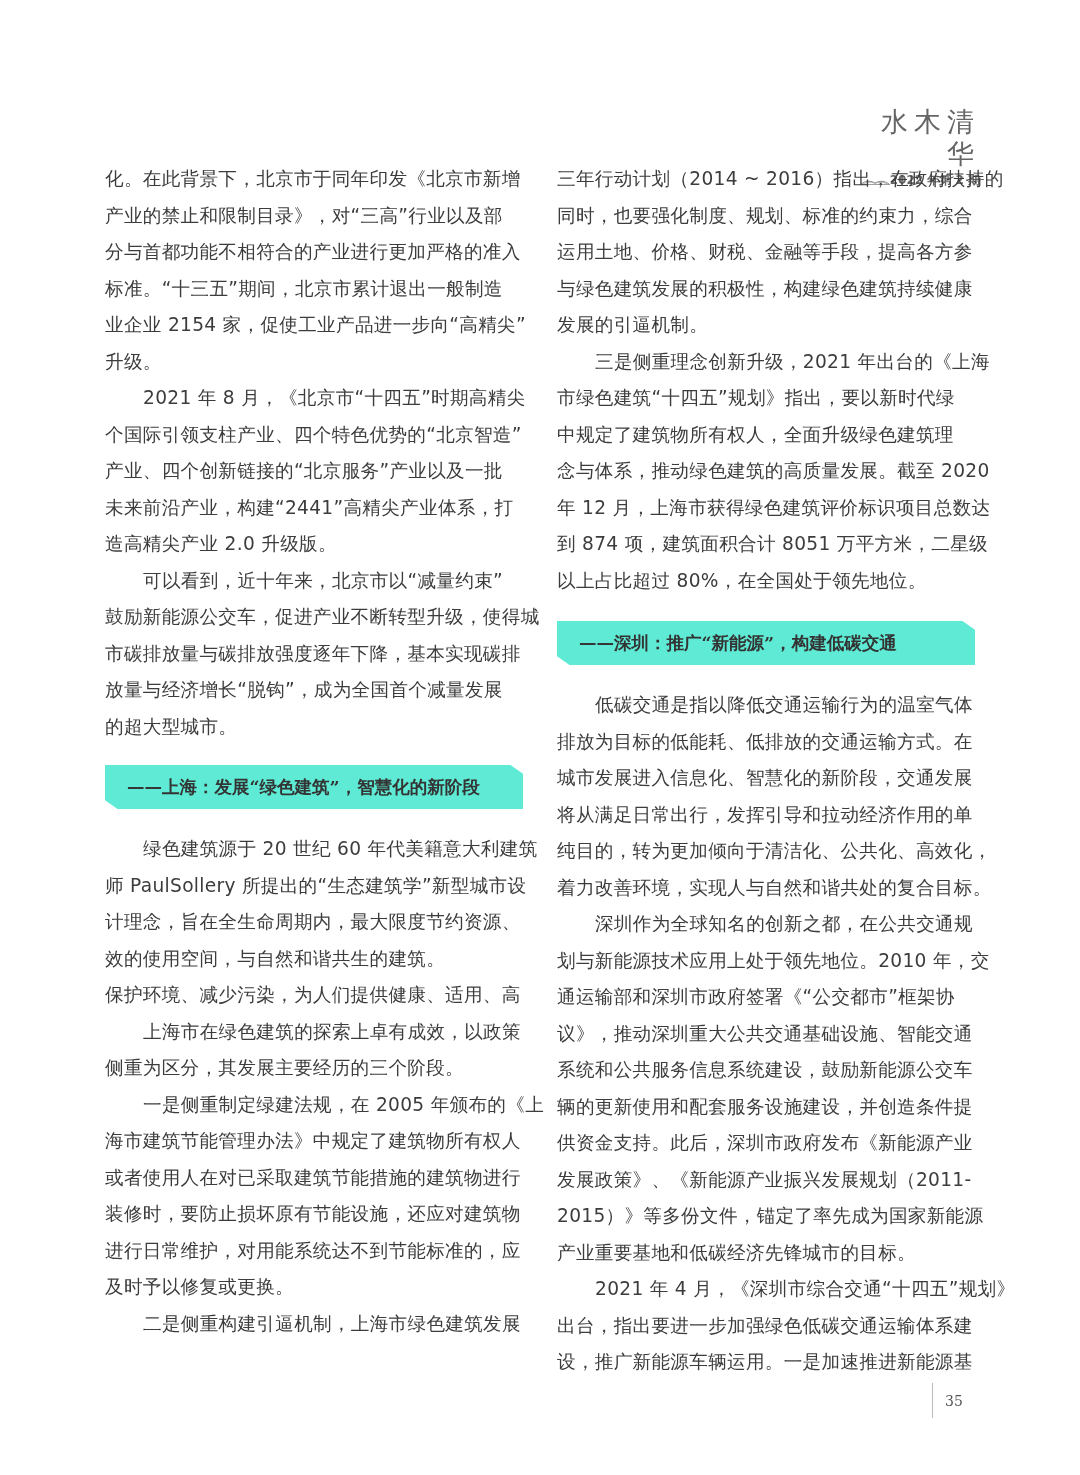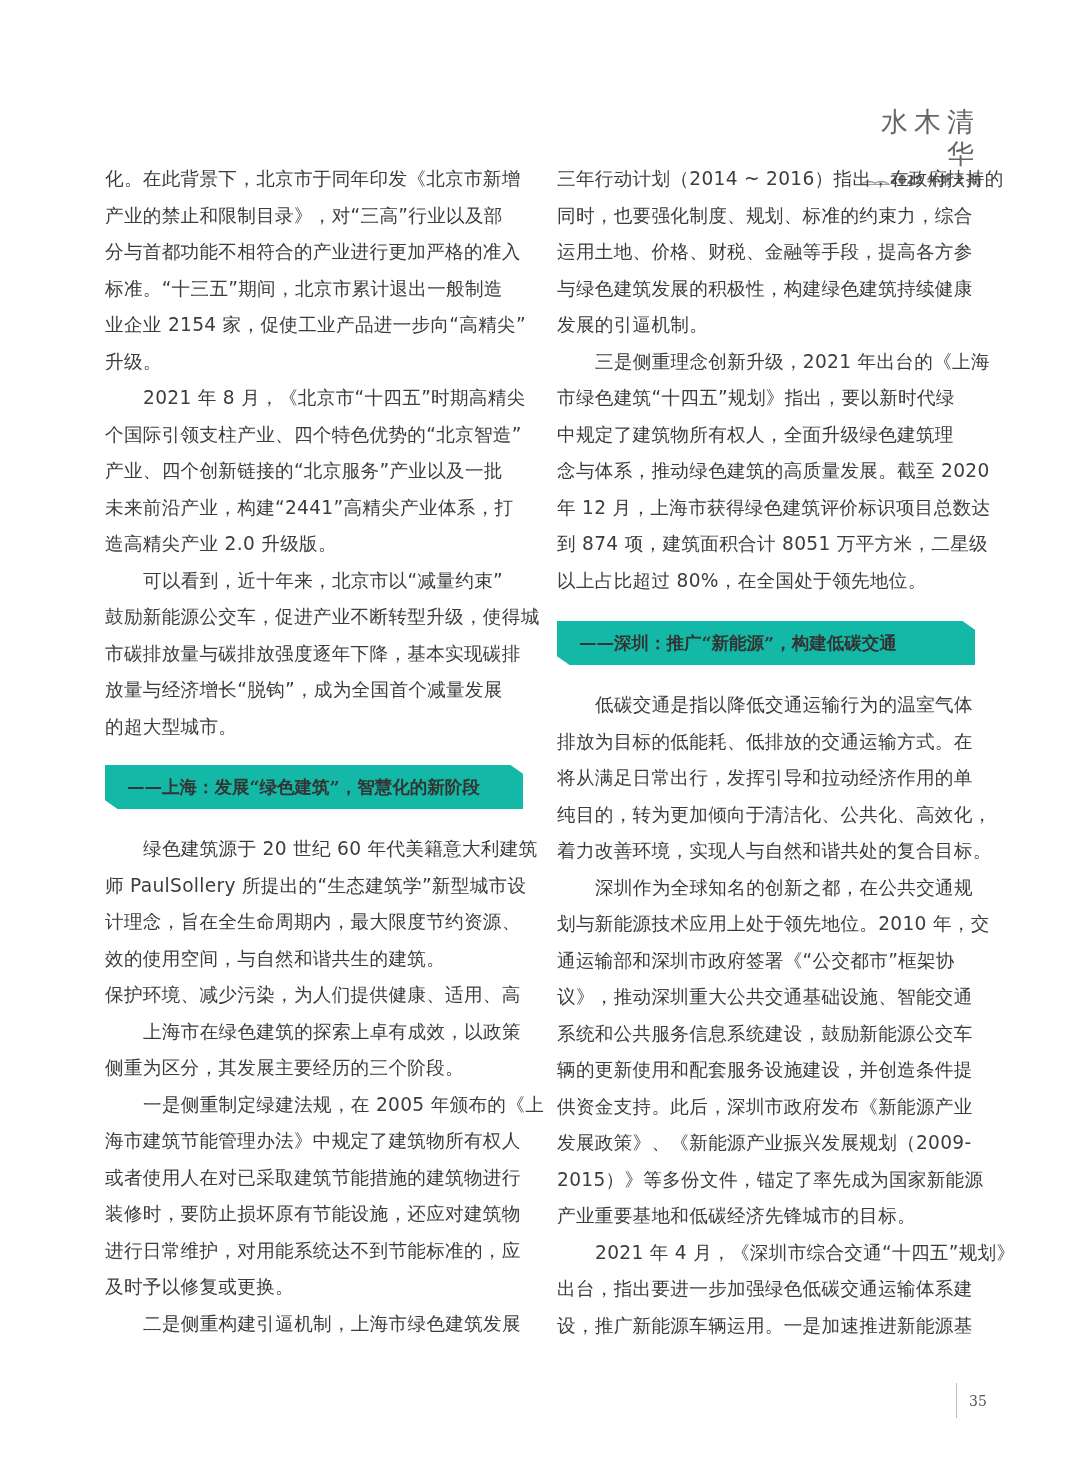--- a/index.html
+++ b/index.html
@@ -6,24 +6,24 @@
     body { width: 1080px; height: 1475px; position: relative; overflow: hidden; font-family: "DejaVu Sans", "Liberation Sans", sans-serif; color: #3a3a3a; }
     .masthead { position: absolute; right: 100px; top: 106px; width: 130px; text-align: right; }
     .mast-title { font-family: "DejaVu Serif", "Liberation Serif", serif; font-size: 27px; color: #666; letter-spacing: 6px; line-height: 32px; }
     .mast-issue { display: flex; justify-content: flex-end; align-items: center; font-size: 12px; font-weight: bold; color: #666; margin-top: 2px; }
     .book-icon { width: 30px; height: 8px; display: inline-block; }
     .col { position: absolute; top: 161px; width: 418px; }
     .col-left { left: 105px; }
     .col-right { left: 557px; }
     .line { height: 36.5px; line-height: 36.5px; font-size: 18.6px; white-space: nowrap; color: #3c3c3c; letter-spacing: 0.3px; }
     .indent { padding-left: 38px; }
-    .heading-box { position: relative; height: 44px; background: #14b8a6; margin: 0; clip-path: polygon(0 0, 97% 0, 100% 20%, 100% 100%, 3% 100%, 0 80%); display: flex; align-items: center; }
+    .heading-box { position: relative; height: 44px; background: #5eead4; margin: 0; clip-path: polygon(0 0, 97% 0, 100% 20%, 100% 100%, 3% 100%, 0 80%); display: flex; align-items: center; }
     .heading-text { font-family: "DejaVu Serif", "Liberation Serif", serif; font-weight: bold; font-size: 17.5px; color: #333; padding-left: 22px; white-space: nowrap; }
     .spacer { height: 20px; }
-    .page-num-wrap { position: absolute; left: 956px; top: 1383px; display: flex; align-items: center; }
+    .page-num-wrap { position: absolute; left: 932px; top: 1383px; display: flex; align-items: center; }
     .page-rule { width: 1px; height: 35px; background: #bbb; margin-right: 12px; }
     .page-num { font-family: "DejaVu Serif", "Liberation Serif", serif; font-size: 14px; color: #555; }
   </style>
 </head>
 <body>
 
 <div class="masthead">
   <div class="mast-title">水木清华</div>
   <div class="mast-issue">
     <svg class="book-icon" viewBox="0 0 30 8">
@@ -86,31 +86,32 @@
   <div class="line">年 12 月，上海市获得绿色建筑评价标识项目总数达</div>
   <div class="line">到 874 项，建筑面积合计 8051 万平方米，二星级</div>
   <div class="line">以上占比超过 80%，在全国处于领先地位。</div>
   <div class="spacer" style="height:22px"></div>
   <div class="heading-box">
     <span class="heading-text">——深圳：推广“新能源”，构建低碳交通</span>
   </div>
   <div class="spacer" style="height:22px"></div>
   <div class="line indent">低碳交通是指以降低交通运输行为的温室气体</div>
   <div class="line">排放为目标的低能耗、低排放的交通运输方式。在</div>
+  <div class="line">城市发展进入信息化、智慧化的新阶段，交通发展</div>
   <div class="line">将从满足日常出行，发挥引导和拉动经济作用的单</div>
   <div class="line">纯目的，转为更加倾向于清洁化、公共化、高效化，</div>
   <div class="line">着力改善环境，实现人与自然和谐共处的复合目标。</div>
   <div class="line indent">深圳作为全球知名的创新之都，在公共交通规</div>
   <div class="line">划与新能源技术应用上处于领先地位。2010 年，交</div>
   <div class="line">通运输部和深圳市政府签署《“公交都市”框架协</div>
   <div class="line">议》，推动深圳重大公共交通基础设施、智能交通</div>
   <div class="line">系统和公共服务信息系统建设，鼓励新能源公交车</div>
   <div class="line">辆的更新使用和配套服务设施建设，并创造条件提</div>
   <div class="line">供资金支持。此后，深圳市政府发布《新能源产业</div>
-  <div class="line">发展政策》、《新能源产业振兴发展规划（2009-</div>
+  <div class="line">发展政策》、《新能源产业振兴发展规划（2011-</div>
   <div class="line">2015）》等多份文件，锚定了率先成为国家新能源</div>
   <div class="line">产业重要基地和低碳经济先锋城市的目标。</div>
   <div class="line indent">2021 年 4 月，《深圳市综合交通“十四五”规划》</div>
   <div class="line">出台，指出要进一步加强绿色低碳交通运输体系建</div>
   <div class="line">设，推广新能源车辆运用。一是加速推进新能源基</div>
 </div>
 
 <div class="page-num-wrap">
   <div class="page-rule"></div>
   <span class="page-num">35</span>

